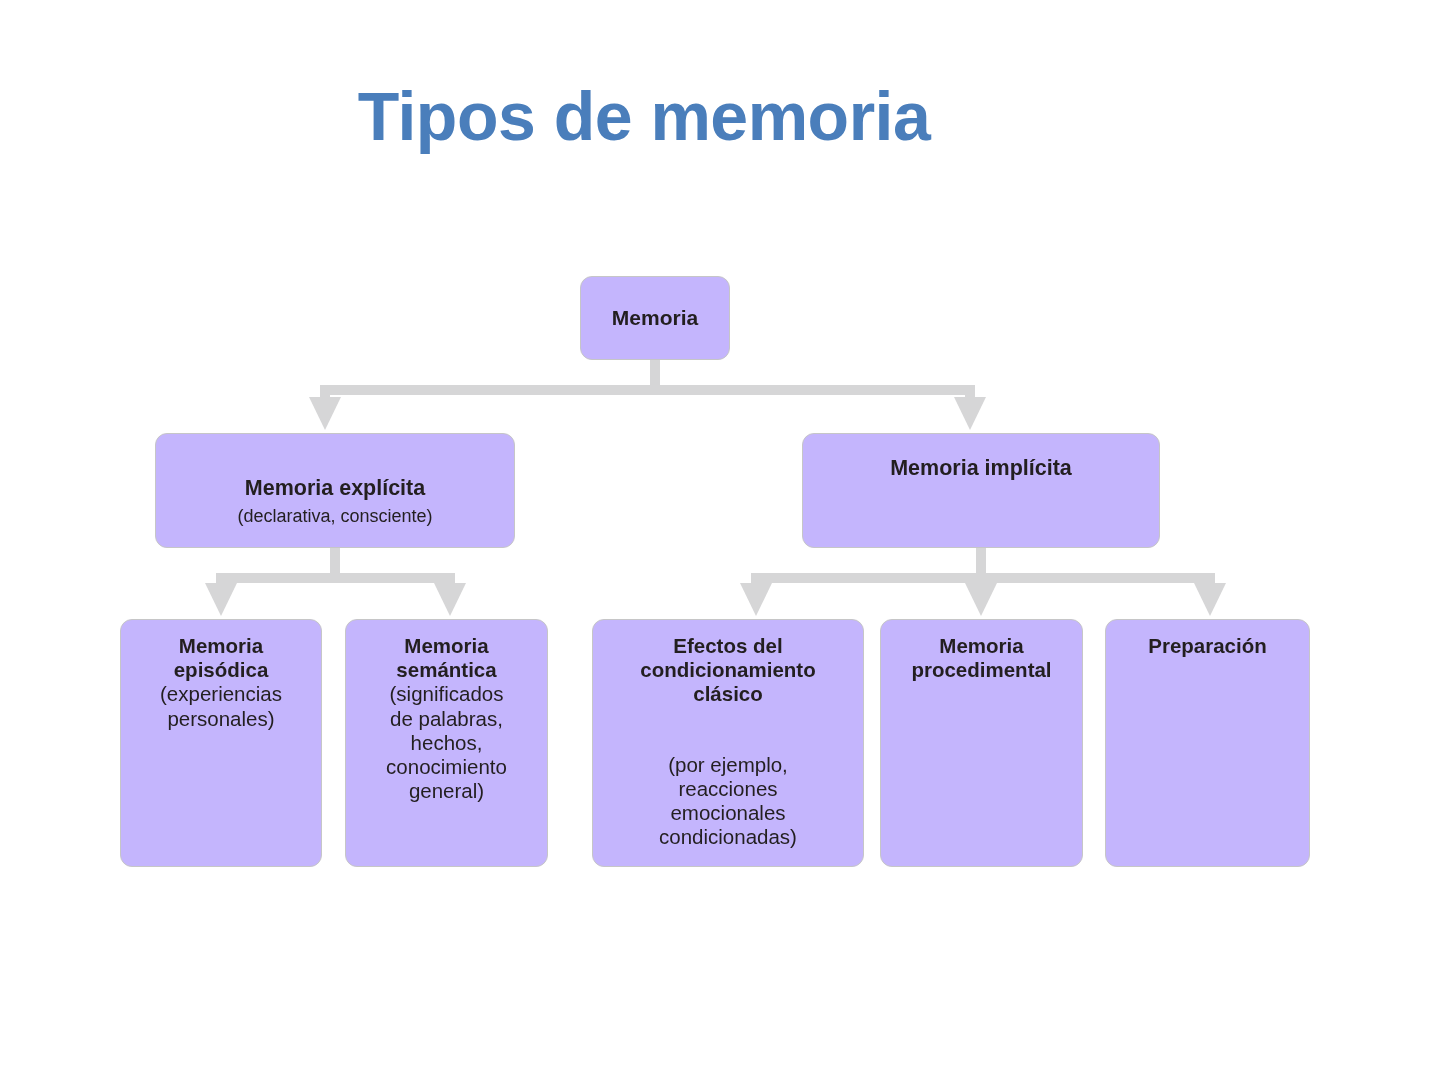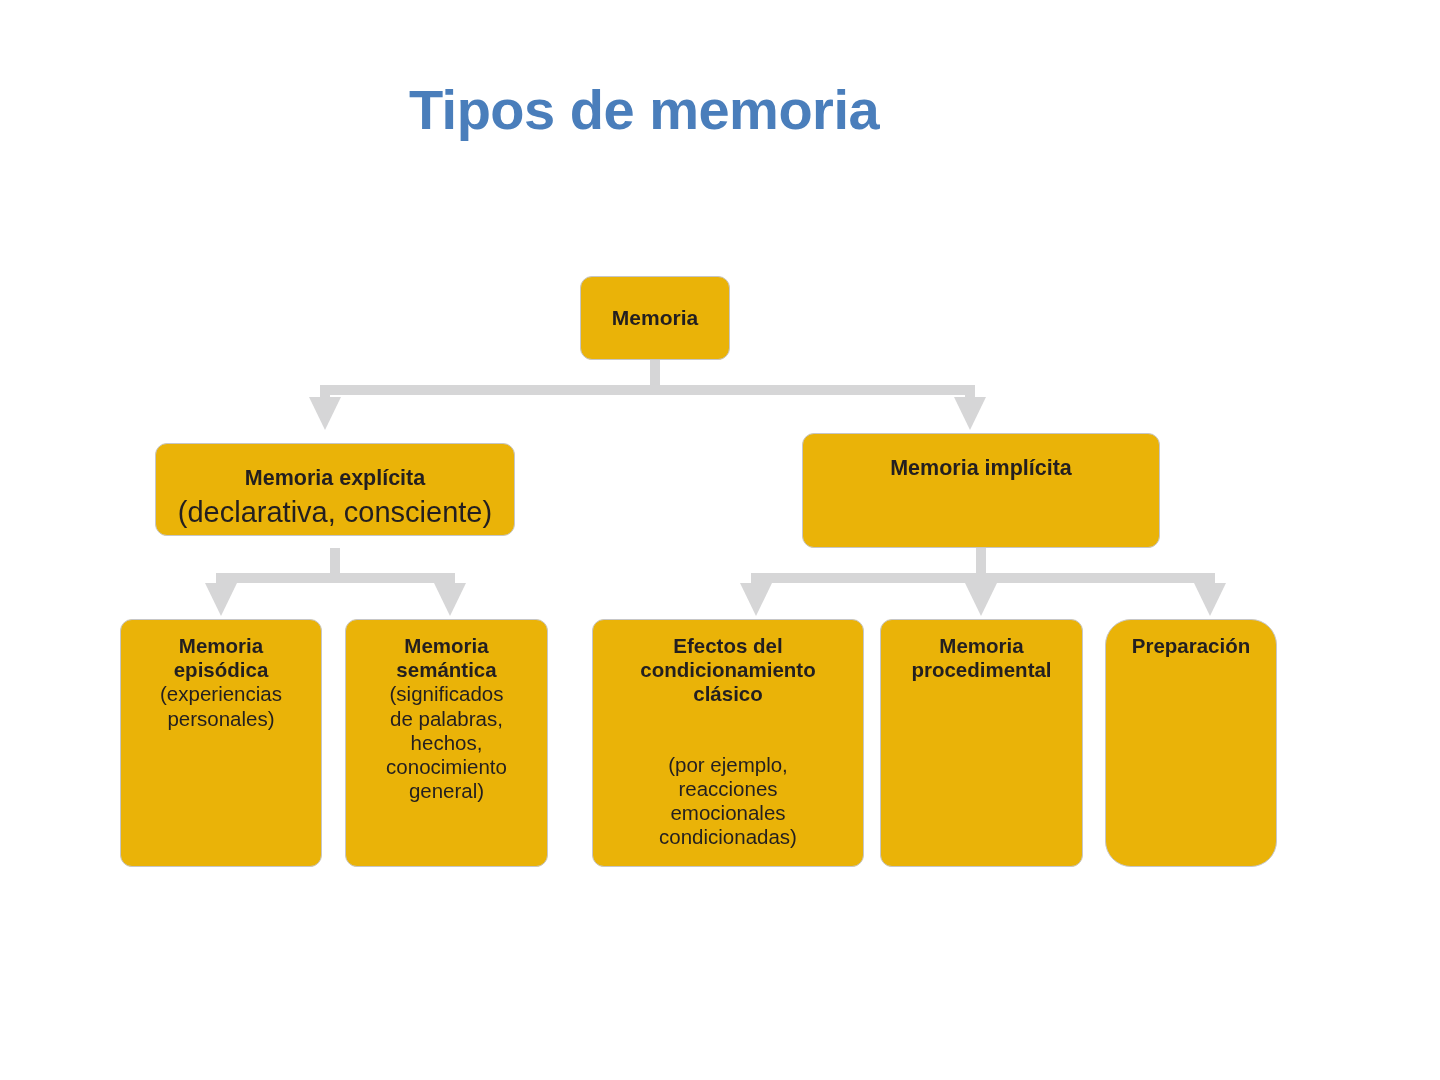--- a/index.html
+++ b/index.html
@@ -19,37 +19,37 @@
     width: 1440px;
     height: 1080px;
     background: #ffffff;
   }
   #page-title {
     position: absolute;
     left: 0;
     top: 82px;
     width: 1288px;
     text-align: center;
-    font-size: 56px;
+    font-size: 68px;
     font-weight: bold;
     color: #4a7ebb;
     letter-spacing: -0.5px;
     line-height: 1.0;
     font-family: "Liberation Sans", sans-serif;
   }
   #diagram {
     position: absolute;
     left: 0;
     top: 0;
     width: 1440px;
     height: 1080px;
   }
   .node-box {
     position: absolute;
-    background: #eab308;
+    background: #c4b5fd;
     border: 1px solid #c6c6c7;
     border-radius: 12px;
     box-sizing: border-box;
     display: flex;
     flex-direction: column;
     align-items: center;
     color: #231f20;
     font-family: "Liberation Sans", sans-serif;
   }
   .node-title {
@@ -65,34 +65,34 @@
     white-space: pre-line;
   }
   
   #node-root {
     left: 580px; top: 276px; width: 150px; height: 84px;
     justify-content: center;
   }
   #node-root .node-title { font-size: 21px; }
 
   
-  #node-explicit { left: 155px; top: 443px; width: 360px; height: 93px; padding-top: 22px; }
+  #node-explicit { left: 155px; top: 433px; width: 360px; height: 115px; padding-top: 22px; justify-content: center; }
   #node-implicit { left: 802px; top: 433px; width: 358px; height: 115px; padding-top: 22px; align-items: center; }
   #node-explicit .node-title, #node-implicit .node-title { font-size: 21.5px; }
-  #node-explicit .node-sub, #node-implicit .node-sub { font-size: 29px; margin-top: 4px; }
+  #node-explicit .node-sub, #node-implicit .node-sub { font-size: 18px; margin-top: 4px; }
 
   
   .leaf { padding-top: 14px; }
   .leaf .node-title { font-size: 20.5px; }
   .leaf .node-sub { font-size: 20.5px; }
   #node-episodica { left: 120px; top: 619px; width: 202px; height: 248px; }
   #node-semantica { left: 345px; top: 619px; width: 203px; height: 248px; }
   #node-condicionamiento { left: 592px; top: 619px; width: 272px; height: 248px; gap: 46px; }
   #node-procedimental { left: 880px; top: 619px; width: 203px; height: 248px; }
-  #node-preparacion { left: 1105px; top: 619px; width: 172px; height: 248px; border-radius: 26px; }
+  #node-preparacion { left: 1105px; top: 619px; width: 205px; height: 248px; }
 </style>
 </head>
 <body>
 
 <div id="slide">
 
   <div id="page-title">Tipos de memoria</div>
 
   <svg id="diagram" viewBox="0 0 1440 1080" width="1440" height="1080" aria-hidden="true">
     <g fill="#d6d6d7">

